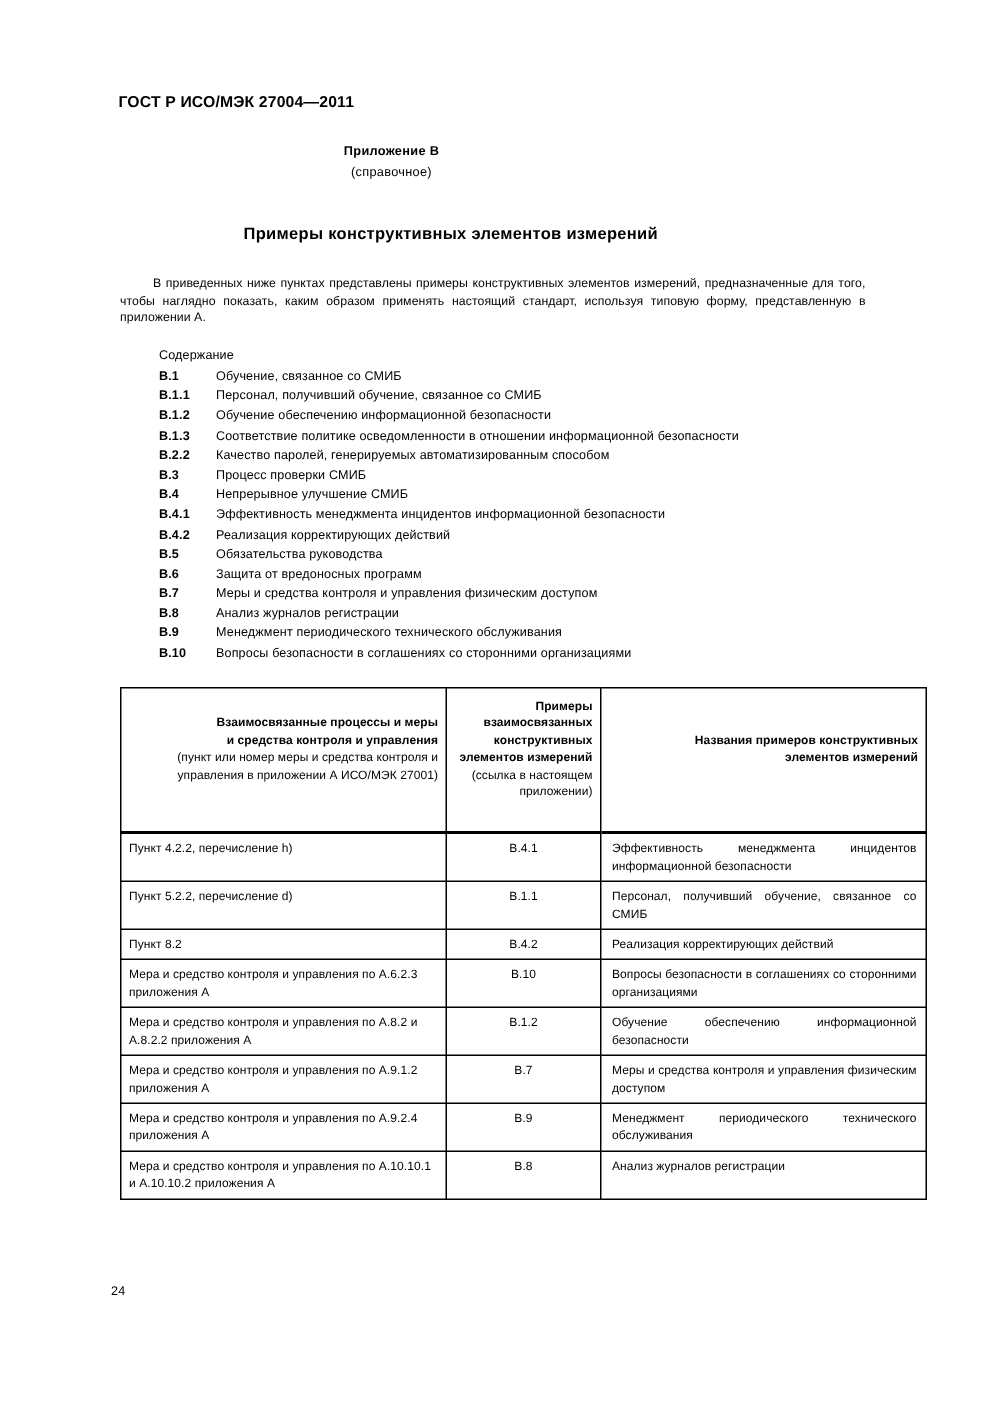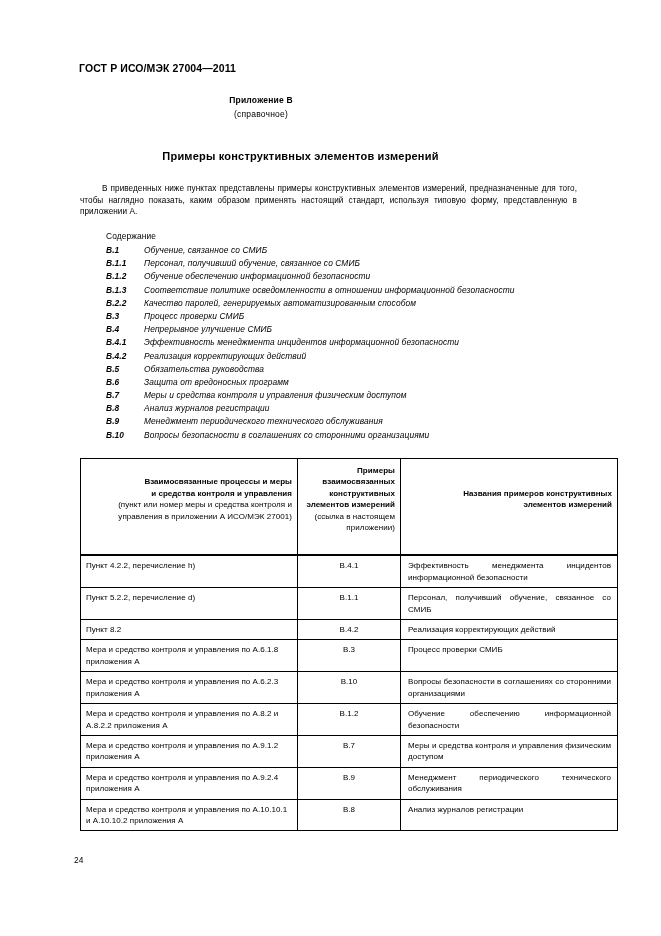--- a/index.html
+++ b/index.html
@@ -88,21 +88,20 @@
     font-weight: normal;
     letter-spacing: 0.1px;
   }
 
   
   .contents-list {
     position: absolute;
     left: 106px;
     top: 244px;
     width: 500px;
-    font-style: italic;
   }
   .contents-row {
     display: flex;
     align-items: baseline;
     height: 13.2px;
     line-height: 13.2px;
     white-space: nowrap;
   }
   .contents-num {
     width: 38px;
@@ -293,25 +292,20 @@
           <td class="cell-c1">Пункт 5.2.2, перечисление d)</td>
           <td class="cell-c2">B.1.1</td>
           <td class="cell-c3">Персонал, получивший обучение, связанное со СМИБ</td>
         </tr>
         <tr>
           <td class="cell-c1">Пункт 8.2</td>
           <td class="cell-c2">B.4.2</td>
           <td class="cell-c3">Реализация корректирующих действий</td>
         </tr>
         <tr>
-          <td class="cell-c1">Мера и средство контроля и управления по А.6.1.8 приложения А</td>
-          <td class="cell-c2">B.3</td>
-          <td class="cell-c3">Процесс проверки СМИБ</td>
-        </tr>
-        <tr>
           <td class="cell-c1">Мера и средство контроля и управления по А.6.2.3 приложения А</td>
           <td class="cell-c2">B.10</td>
           <td class="cell-c3">Вопросы безопасности в соглашениях со сторонними организациями</td>
         </tr>
         <tr>
           <td class="cell-c1">Мера и средство контроля и управления по А.8.2 и А.8.2.2 приложения А</td>
           <td class="cell-c2">B.1.2</td>
           <td class="cell-c3">Обучение обеспечению информационной безопасности</td>
         </tr>
         <tr>

